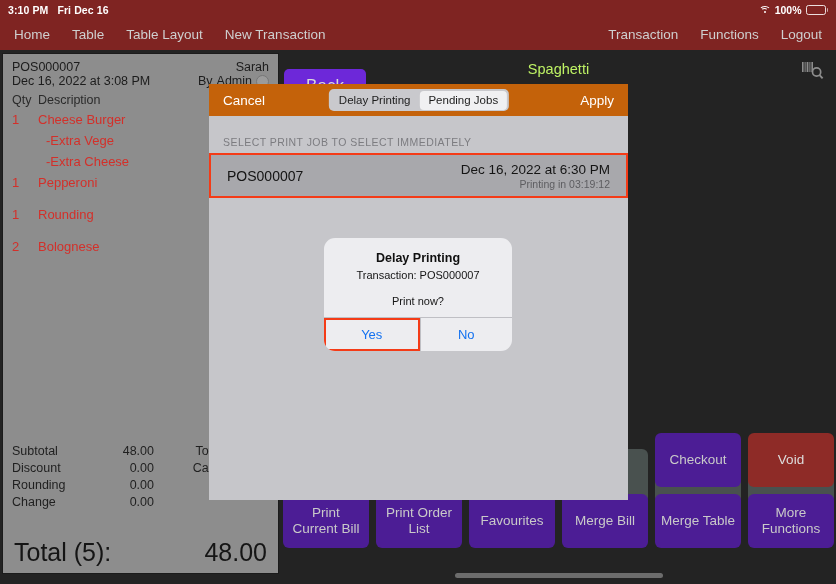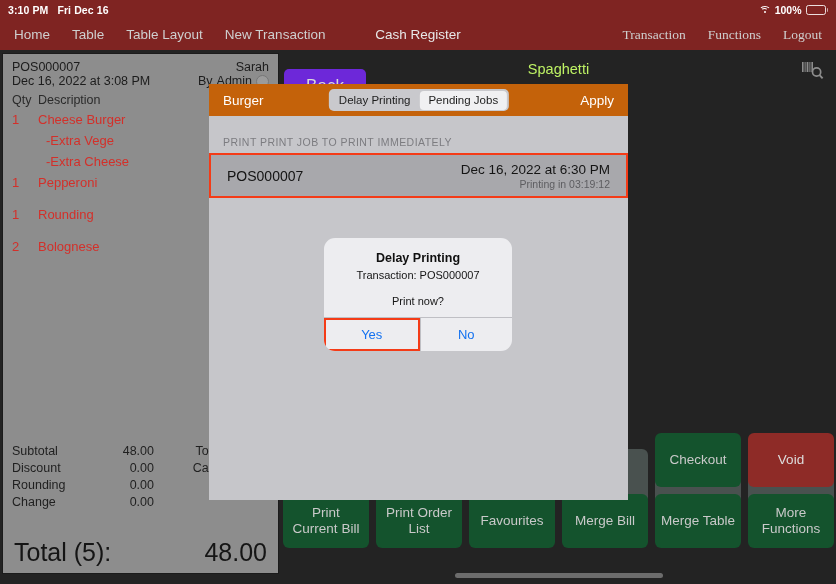--- a/index.html
+++ b/index.html
@@ -33,21 +33,21 @@
 
   
   .navbar {
     position: absolute; left: 0; top: 19px; width: 836px; height: 31px;
     background: #7f2422; display: flex; align-items: center; padding: 0 14px;
   }
   .nav-item { color: #cfcfcf; font-size: 13.5px; margin-right: 22px; white-space: nowrap; }
   .nav-title { position: absolute; left: 0; right: 0; text-align: center; color: #e8e8e8;
                font-size: 13.5px; pointer-events: none; }
   .nav-right { margin-left: auto; display: flex; align-items: center; }
-  .nav-right .nav-item { margin-right: 0; margin-left: 22px; font-family: Liberation Serif, serif; }
+  .nav-right .nav-item { margin-right: 0; margin-left: 22px; }
 
   
   .order-panel {
     position: absolute; left: 2px; top: 53px; width: 277px; height: 521px;
     background: #8d8d8d; border: 1px solid #1b1b1b; overflow: hidden;
   }
   .op-head { padding: 6px 9px 2px 9px; position: relative; }
   .op-row { display: flex; justify-content: space-between; align-items: baseline; }
   .op-id { font-size: 12.5px; color: #1c1c1c; }
   .op-user { font-size: 12.5px; color: #1c1c1c; }
@@ -93,21 +93,21 @@
   .scan-ico { position: absolute; right: 12px; top: 9px; width: 22px; height: 20px; }
 
   
   .prodrow { position: absolute; left: 2px; top: 398px; width: 551px; height: 54px; display: flex; gap: 7px; }
   .prod-btn { flex: 1; border-radius: 6px; background: #49514f; }
   .prod-btn.green { background: #17683c; }
 
   
   .actions { position: absolute; left: 2px; bottom: 36px; width: 551px; display: flex; gap: 7px; }
   .act-btn {
-    flex: 1; height: 54px; border-radius: 6px; background: #14532d; color: #c9c9c9;
+    flex: 1; height: 54px; border-radius: 6px; background: #4c1d95; color: #c9c9c9;
     font-size: 13.5px; display: flex; align-items: center; justify-content: center;
     text-align: center; line-height: 16px; padding: 0 3px;
   }
   .act-btn.void { background: #8e2b27; color: #ddd; }
   .actions.top { bottom: 97px; }
 
   .home-indicator { position: absolute; left: 50%; transform: translateX(-50%); bottom: 6px;
                     width: 208px; height: 5px; background: #6c6c6c; border-radius: 3px; }
 
   
@@ -179,21 +179,20 @@
           <span class="batt-cap"></span>
       </span>
     </span>
   </div>
 
   <div class="navbar">
     <span class="nav-item">Home</span>
     <span class="nav-item">Table</span>
     <span class="nav-item">Table Layout</span>
     <span class="nav-item">New Transaction</span>
-    <span class="nav-title">Cash Register</span>
     <span class="nav-right">
       <span class="nav-item">Transaction</span>
       <span class="nav-item">Functions</span>
       <span class="nav-item">Logout</span>
     </span>
   </div>
 
   <div class="order-panel">
     <div class="op-head">
       <div class="op-row">
@@ -327,28 +326,28 @@
       <div class="act-btn">Merge Table</div>
       <div class="act-btn" style="white-space:pre-line">More
 Functions</div>
     </div>
 
     <div class="home-indicator"></div>
   </div>
 
   <div class="sheet">
     <div class="sheet-head">
-      <span class="sheet-cancel">Burger</span>
+      <span class="sheet-cancel">Cancel</span>
       <div class="seg">
         <div class="seg-opt">Delay Printing</div>
         <div class="seg-opt on">Pending Jobs</div>
       </div>
       <span class="sheet-apply">Apply</span>
     </div>
-    <div class="sheet-section-title">PRINT PRINT JOB TO PRINT IMMEDIATELY</div>
+    <div class="sheet-section-title">SELECT PRINT JOB TO SELECT IMMEDIATELY</div>
     <div class="job-row">
       <span class="job-id">POS000007</span>
       <span class="job-right">
         <div class="job-date">Dec 16, 2022 at 6:30 PM</div>
         <div class="job-sub">Printing in 03:19:12</div>
       </span>
     </div>
   </div>
 
   <div class="alert">

